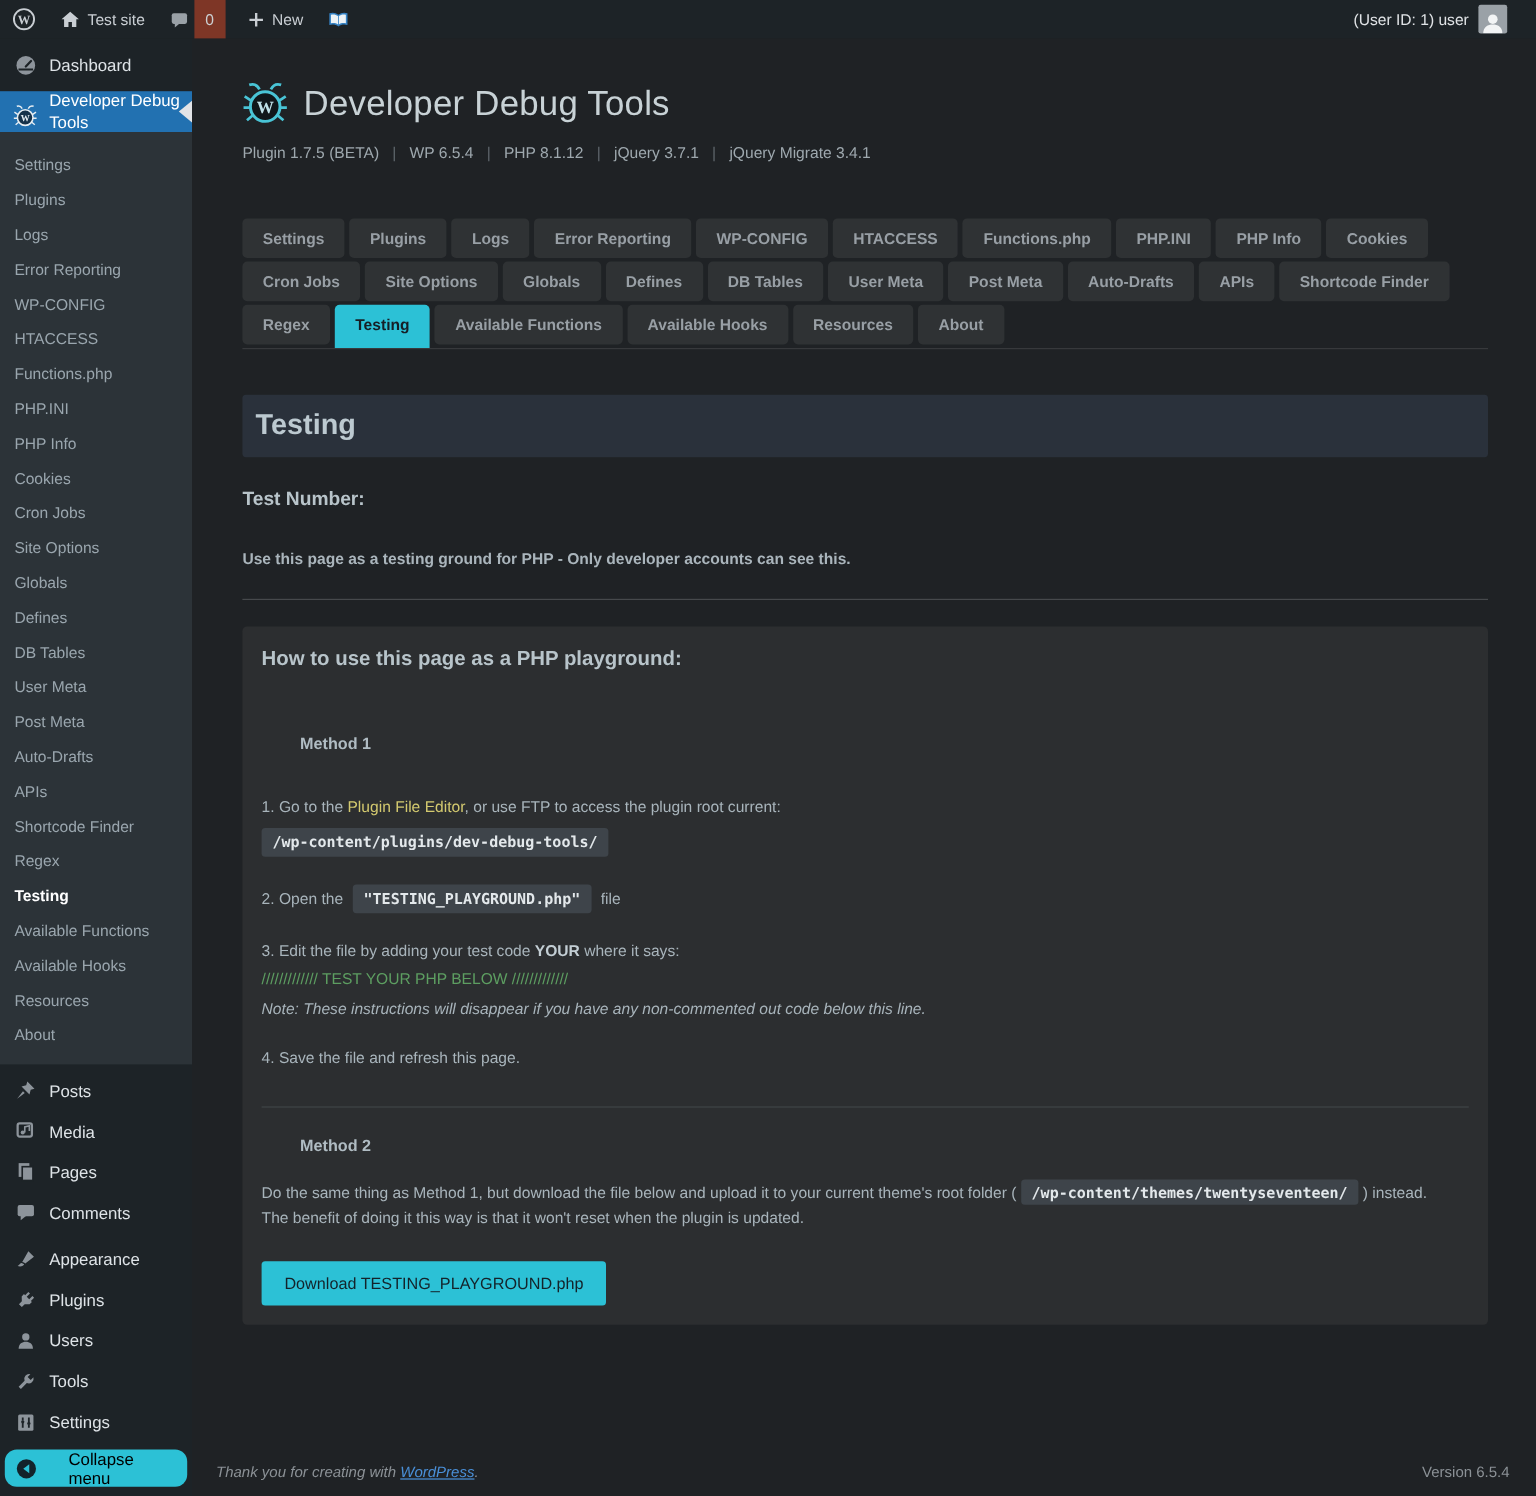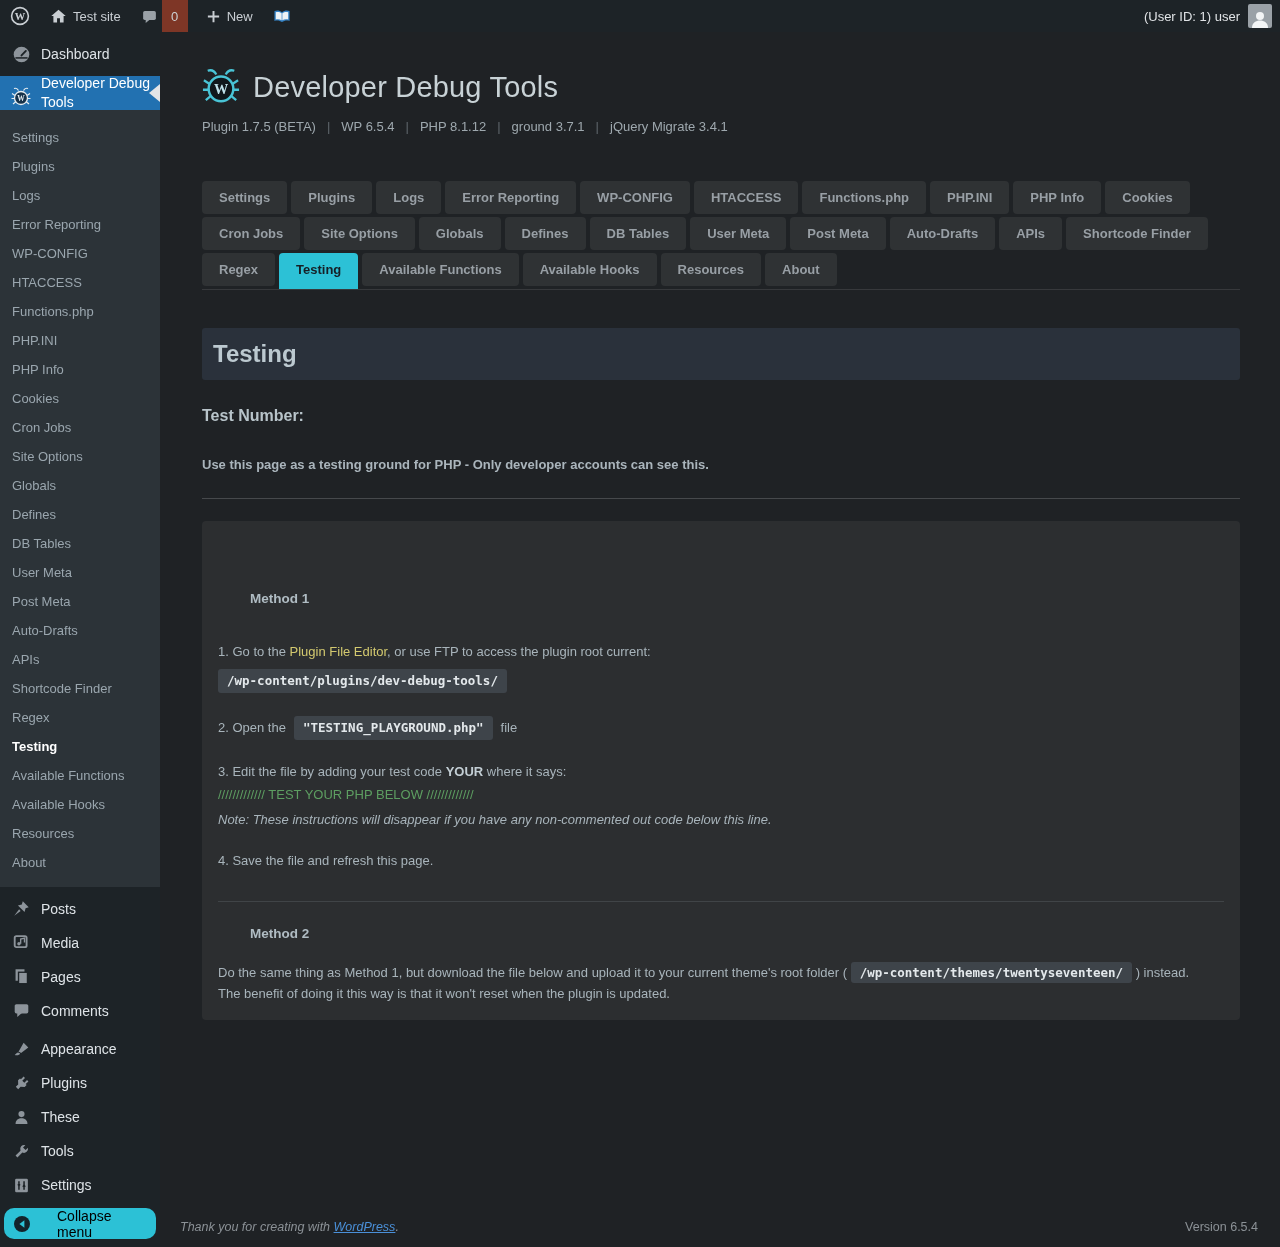--- a/index.html
+++ b/index.html
@@ -7,21 +7,21 @@
   body { font-family:"Liberation Sans", sans-serif; background:#1f2225; overflow:hidden; }
   .page { position:relative; width:1280px; height:1247px; }
 
   
   .adminbar { position:absolute; top:0; left:0; right:0; height:32px; background:#1d2327;
     display:flex; align-items:center; color:#c9ced3; font-size:13px; z-index:20; }
   .ab-item { display:flex; align-items:center; gap:6px; padding:0 10px; height:32px; cursor:pointer; }
   .ab-item svg { display:block; }
   .ab-count { width:26px; height:32px; background:#7e3626; color:#ccd0d3;
     display:flex; align-items:center; justify-content:center; font-size:13px; }
-  .ab-right { margin-left:auto; display:flex; align-items:center; gap:8px; padding-right:8px; }
+  .ab-right { margin-left:auto; display:flex; align-items:center; gap:8px; padding-right:24px; }
   .ab-avatar { width:24px; height:24px; background:#9aa1a7; border-radius:2px; display:flex; align-items:flex-end; justify-content:center; overflow:hidden; }
 
   
   .sidebar { position:absolute; top:32px; left:0; width:160px; bottom:0; background:#1d2327;
     color:#dee3e7; display:flex; flex-direction:column; }
   .menu-item { min-height:34px; display:flex; align-items:center; gap:10px; padding:0 8px 0 11px;
     font-size:14px; cursor:pointer; }
   .menu-item .mi-icon { width:20px; height:20px; color:#8d949b; flex:none; display:flex; align-items:center; justify-content:center; }
   .menu-item.dash { min-height:44px; }
   .menu-item.active-top { background:#2271b1; color:#fff; padding-top:8px; padding-bottom:8px;
@@ -263,21 +263,21 @@
       </span>
       <span>Plugins</span>
     </div>
     <div class="menu-item">
       <span class="mi-icon">
         <svg width="17" height="17" viewBox="0 0 20 20" fill="currentColor">
           <circle cx="10" cy="6" r="3.6"></circle>
           <path d="M3 17.5 C3 12.8 6.5 10.8 10 10.8 S17 12.8 17 17.5 Z"></path>
         </svg>
       </span>
-      <span>These</span>
+      <span>Users</span>
     </div>
     <div class="menu-item">
       <span class="mi-icon">
         <svg width="17" height="17" viewBox="0 0 20 20" fill="currentColor">
           <path d="M17.5 5.5 A4.8 4.8 0 0 1 11 11.2 L5.2 17 L3 14.8 L8.8 9 A4.8 4.8 0 0 1 14.5 2.5 L11.8 5.2 L14.8 8.2 Z"></path>
         </svg>
       </span>
       <span>Tools</span>
     </div>
     <div class="menu-item">
@@ -313,21 +313,21 @@
             <path d="M25 9 Q28 3 34 5" stroke="#49c4d6" stroke-width="2.4" fill="none"></path>
             <path d="M8 19 L2 15 M8 25 L1 25 M10 31 L4 36 M32 19 L38 15 M32 25 L39 25 M30 31 L36 36" stroke="#49c4d6" stroke-width="2.4"></path>
             <circle cx="20" cy="24" r="13" fill="#10171b" stroke="#49c4d6" stroke-width="2.6"></circle>
             <text x="20" y="29.5" text-anchor="middle" font-size="15" font-weight="bold" fill="#bfe0e8" font-family="Liberation Serif, serif">W</text>
           </svg>
         </span>
         <h1 class="page-title">Developer Debug Tools</h1>
       </div>
 
       <div class="meta-line">
-        <span>Plugin 1.7.5 (BETA)</span><span class="meta-sep">|</span><span>WP 6.5.4</span><span class="meta-sep">|</span><span>PHP 8.1.12</span><span class="meta-sep">|</span><span>ground 3.7.1</span><span class="meta-sep">|</span><span>jQuery Migrate 3.4.1</span>
+        <span>Plugin 1.7.5 (BETA)</span><span class="meta-sep">|</span><span>WP 6.5.4</span><span class="meta-sep">|</span><span>PHP 8.1.12</span><span class="meta-sep">|</span><span>jQuery 3.7.1</span><span class="meta-sep">|</span><span>jQuery Migrate 3.4.1</span>
       </div>
 
       <div class="tabs">
         <div class="tab-row">
           <div class="tab">Settings</div>
           <div class="tab">Plugins</div>
           <div class="tab">Logs</div>
           <div class="tab">Error Reporting</div>
           <div class="tab">WP-CONFIG</div>
           <div class="tab">HTACCESS</div>
@@ -362,20 +362,21 @@
         <div class="panel-title">Testing</div>
       </div>
 
       <div class="test-number">Test Number:</div>
 
       <div class="intro-text">Use this page as a testing ground for PHP - Only developer accounts can see this.</div>
 
       <hr class="page-rule">
 
       <div class="playground">
+        <div class="pg-heading">How to use this page as a PHP playground:</div>
 
         <div class="method-label m1-label">Method 1</div>
 
         <div class="pg-text step1">
           <span>1. Go to the </span><a class="link-yellow">Plugin File Editor</a><span>, or use FTP to access the plugin root current:</span>
           <br>
           <span class="code-chip code-line">/wp-content/plugins/dev-debug-tools/</span>
         </div>
 
         <div class="pg-text step2">
@@ -398,20 +399,21 @@
         <div class="method-label m2-label">Method 2</div>
 
         <div class="pg-text m2-para">
           <span>Do the same thing as Method 1, but download the file below and upload it to your current theme's root folder (</span>
           <span class="code-chip">/wp-content/themes/twentyseventeen/</span>
           <span>) instead.</span>
           <br>
           <span>The benefit of doing it this way is that it won't reset when the plugin is updated.</span>
         </div>
 
+        <button class="dl-btn">Download TESTING_PLAYGROUND.php</button>
       </div>
 
     </div>
 
     <div class="footer">
       <div class="footer-left">
         <span>Thank you for creating with </span><a class="link-blue">WordPress</a><span>.</span>
       </div>
       <div class="footer-right">Version 6.5.4</div>
     </div>

